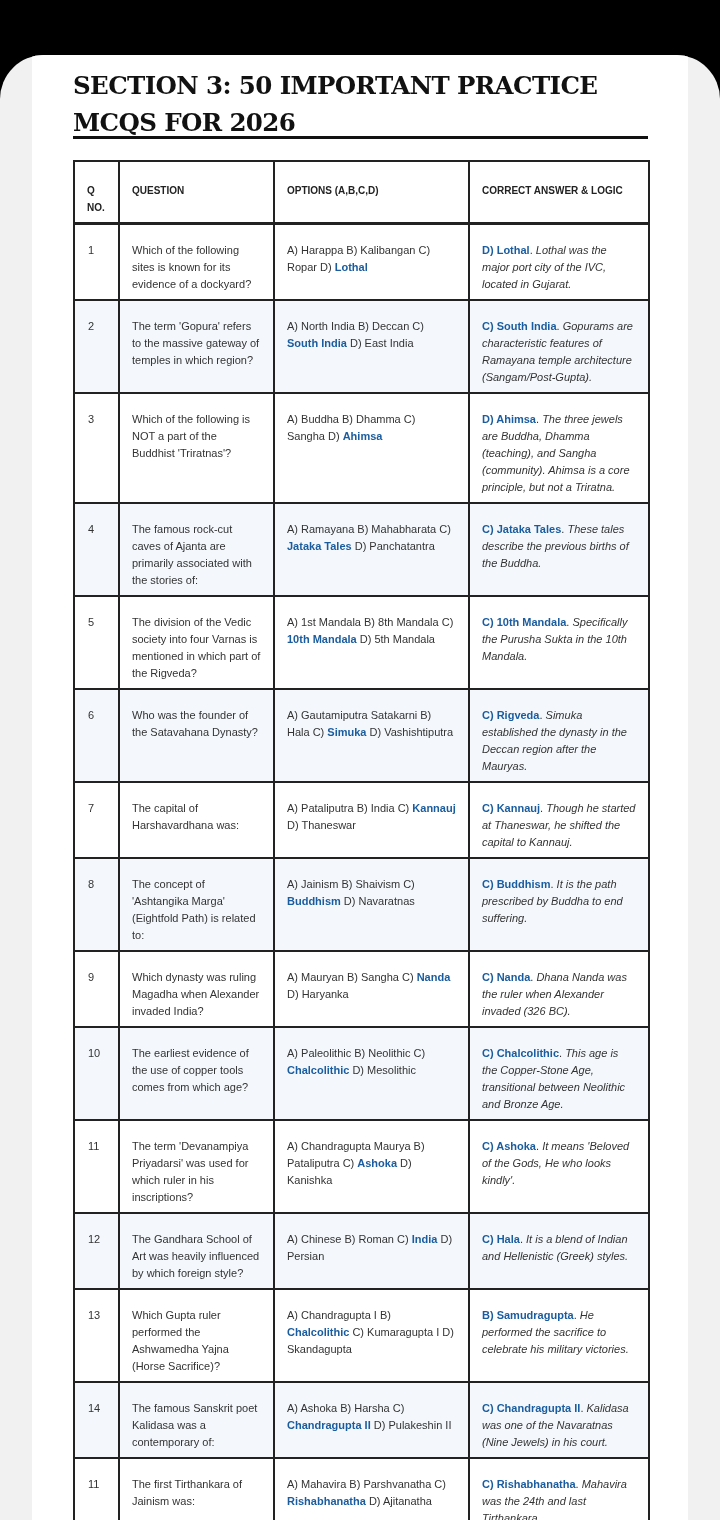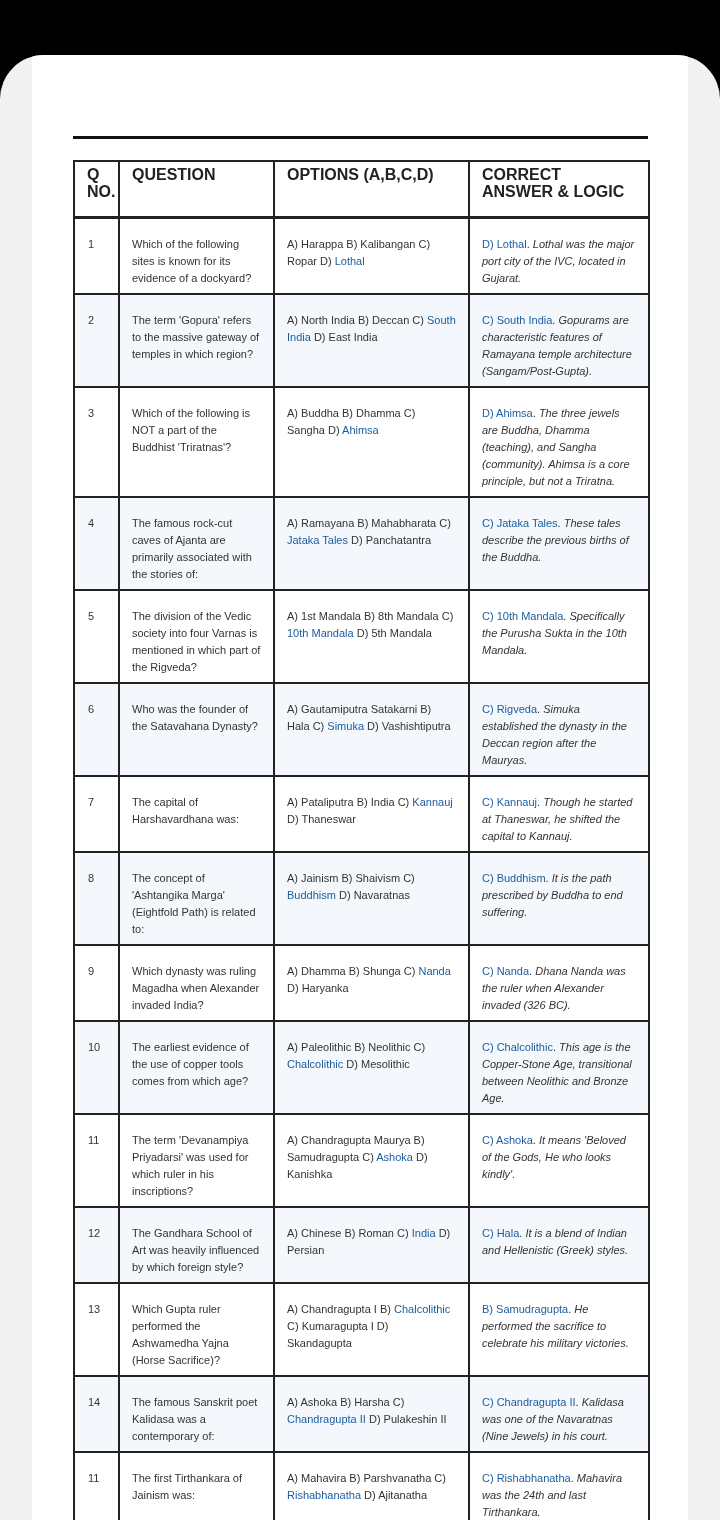--- a/index.html
+++ b/index.html
@@ -23,34 +23,35 @@
     position: absolute; left: 41px; top: 81px; width: 575px; height: 3px; background: #111;
   }
   table {
     position: absolute; left: 41px; top: 105px; width: 575px;
     border-collapse: collapse; table-layout: fixed;
     font-size: 11px; line-height: 17px; color: #333;
   }
   col.c1 { width: 45px; } col.c2 { width: 155px; } col.c3 { width: 195px; } col.c4 { width: 180px; }
   th, td { border: 2px solid #222; vertical-align: top; text-align: left; padding: 9px 12px 6px 12px; }
   th {
-    font-weight: bold; font-size: 16px; color: #222; padding-top: 4px; padding-bottom: 6px;
+    font-weight: bold; font-size: 10px; color: #222; padding-top: 20px; padding-bottom: 6px;
     border-bottom: 3px solid #222; height: 56px;
   }
   td { padding-top: 17px; }
   td.num { padding-left: 13px; padding-right: 4px; }
   tr.alt td { background: #f4f8fc; }
-  .hl { color: #1a5c9e; font-weight: normal; }
+  .hl { color: #1a5c9e; font-weight: bold; }
   .logic { font-style: italic; color: #333; }
 </style>
 </head>
 <body>
 
 <div class="frame">
   <div class="page">
+    <h1 class="title">SECTION 3: 50 IMPORTANT PRACTICE MCQS FOR 2026</h1>
     <div class="title-rule"></div>
 
     <table>
       <colgroup>
           <col class="c1">
           <col class="c2">
           <col class="c3">
           <col class="c4">
         </colgroup>
       <thead>
@@ -114,35 +115,35 @@
   <tr class="alt">
     <td class="num"><span>8</span></td>
     <td><span>The concept of 'Ashtangika Marga' (Eightfold Path) is related to:</span></td>
     <td><span>A) Jainism B) Shaivism C) </span><span class="hl">Buddhism</span><span> D) Navaratnas</span></td>
     <td><span class="hl">C) Buddhism</span><span>. </span><span class="logic">It is the path prescribed by Buddha to end suffering.</span></td>
   </tr>
 
   <tr>
     <td class="num"><span>9</span></td>
     <td><span>Which dynasty was ruling Magadha when Alexander invaded India?</span></td>
-    <td><span>A) Dhamma B) Shunga C) </span><span class="hl">Nanda</span><span> D) Haryanka</span></td>
+    <td><span>A) Mauryan B) Sangha C) </span><span class="hl">Nanda</span><span> D) Haryanka</span></td>
     <td><span class="hl">C) Nanda</span><span>. </span><span class="logic">Dhana Nanda was the ruler when Alexander invaded (326 BC).</span></td>
   </tr>
 
   <tr class="alt">
     <td class="num"><span>10</span></td>
     <td><span>The earliest evidence of the use of copper tools comes from which age?</span></td>
     <td><span>A) Paleolithic B) Neolithic C) </span><span class="hl">Chalcolithic</span><span> D) Mesolithic</span></td>
     <td><span class="hl">C) Chalcolithic</span><span>. </span><span class="logic">This age is the Copper-Stone Age, transitional between Neolithic and Bronze Age.</span></td>
   </tr>
 
   <tr>
     <td class="num"><span>11</span></td>
     <td><span>The term 'Devanampiya Priyadarsi' was used for which ruler in his inscriptions?</span></td>
-    <td><span>A) Chandragupta Maurya B) Samudragupta C) </span><span class="hl">Ashoka</span><span> D) Kanishka</span></td>
+    <td><span>A) Chandragupta Maurya B) Pataliputra C) </span><span class="hl">Ashoka</span><span> D) Kanishka</span></td>
     <td><span class="hl">C) Ashoka</span><span>. </span><span class="logic">It means 'Beloved of the Gods, He who looks kindly'.</span></td>
   </tr>
 
   <tr class="alt">
     <td class="num"><span>12</span></td>
     <td><span>The Gandhara School of Art was heavily influenced by which foreign style?</span></td>
     <td><span>A) Chinese B) Roman C) </span><span class="hl">India</span><span> D) Persian</span></td>
     <td><span class="hl">C) Hala</span><span>. </span><span class="logic">It is a blend of Indian and Hellenistic (Greek) styles.</span></td>
   </tr>
 

